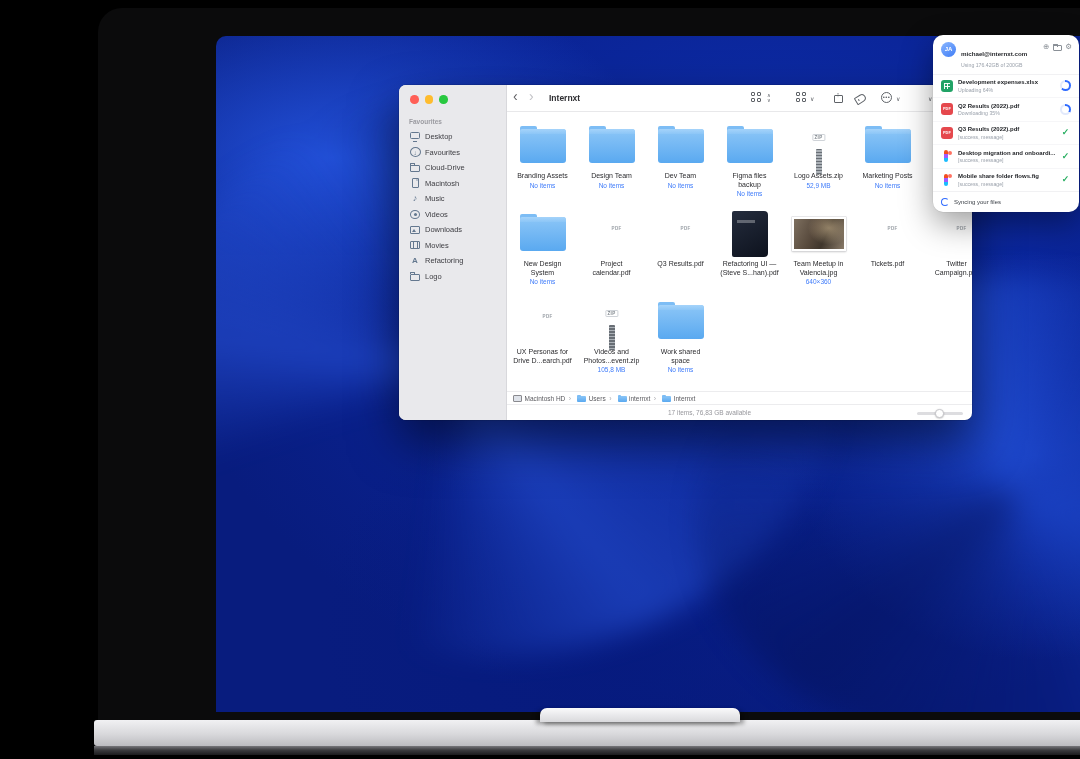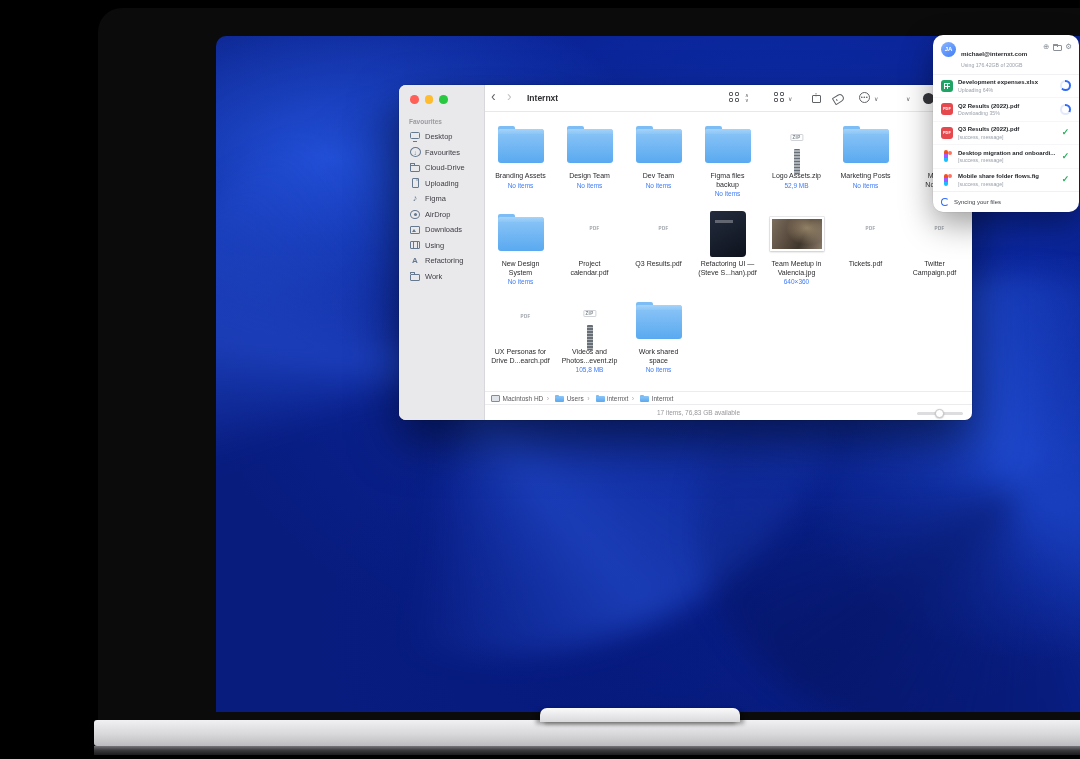--- a/index.html
+++ b/index.html
@@ -27,21 +27,21 @@
               box-shadow:-4px 2px 4px rgba(0,0,0,.35),4px 2px 4px rgba(0,0,0,.35);}
   .deck{position:absolute;left:94px;top:720px;width:986px;height:26px;z-index:2;
         background:linear-gradient(180deg,#f1f1f3 0%,#d8d8db 55%,#bcbcc0 100%);border-radius:3px 0 0 3px;}
   .deck-bottom{position:absolute;left:94px;top:746px;width:986px;height:9px;z-index:2;
         background:linear-gradient(180deg,#77777b 0%,#3c3c3f 45%,#1b1b1d 100%);}
 
   
   .finder{position:absolute;left:399px;top:85px;width:573px;height:335px;background:#fff;
           border-radius:7px;box-shadow:0 22px 48px rgba(0,0,0,.5),0 0 0 .5px rgba(0,0,0,.2);
           display:flex;overflow:hidden;z-index:10;}
-  .sidebar{width:86px;flex:none;background:#e9e9ec;border-right:1px solid #d8d8dc;position:relative;}
+  .sidebar{width:108px;flex:none;background:#e9e9ec;border-right:1px solid #d8d8dc;position:relative;}
   .tlights{position:absolute;left:11px;top:10px;display:flex;gap:6px;}
   .tlights span{width:8.5px;height:8.5px;border-radius:50%;}
   .tl-close{background:#ff5f57;} .tl-min{background:#febc2e;} .tl-zoom{background:#28c840;}
   .sb-title{margin:33px 0 4px 10px;font-size:6.5px;font-weight:700;color:#9b9ba1;}
   .sb-item{display:flex;align-items:center;height:15.5px;padding-left:10px;gap:4px;border-radius:4px;}
   .sb-label{font-size:7.5px;color:#3d3d42;}
 
   
   .sico{position:relative;width:12px;height:11px;flex:none;color:#64788f;}
   .sico::before,.sico::after{box-sizing:border-box;}
@@ -203,51 +203,51 @@
             <span class="sb-label">Favourites</span>
           </div>
 
           <div class="sb-item">
             <span class="sico folder"></span>
             <span class="sb-label">Cloud-Drive</span>
           </div>
 
           <div class="sb-item">
             <span class="sico doc"></span>
-            <span class="sb-label">Uploading</span>
+            <span class="sb-label">Macintosh</span>
           </div>
 
           <div class="sb-item">
             <span class="sico music"></span>
-            <span class="sb-label">Figma</span>
+            <span class="sb-label">Music</span>
           </div>
 
           <div class="sb-item">
             <span class="sico airdrop"></span>
-            <span class="sb-label">AirDrop</span>
+            <span class="sb-label">Videos</span>
           </div>
 
           <div class="sb-item">
             <span class="sico pictures"></span>
             <span class="sb-label">Downloads</span>
           </div>
 
           <div class="sb-item">
             <span class="sico movies"></span>
-            <span class="sb-label">Using</span>
+            <span class="sb-label">Movies</span>
           </div>
 
           <div class="sb-item">
             <span class="sico apps"></span>
             <span class="sb-label">Refactoring</span>
           </div>
 
           <div class="sb-item">
             <span class="sico folder"></span>
-            <span class="sb-label">Work</span>
+            <span class="sb-label">Logo</span>
           </div>
         </div>
     </aside>
 
     <div class="main">
       <div class="toolbar">
         <span class="nav-back">‹</span>
         <span class="nav-fwd">›</span>
         <span class="win-title">Internxt</span>
         <span class="tbi tb-grid" style="left:244px;">

